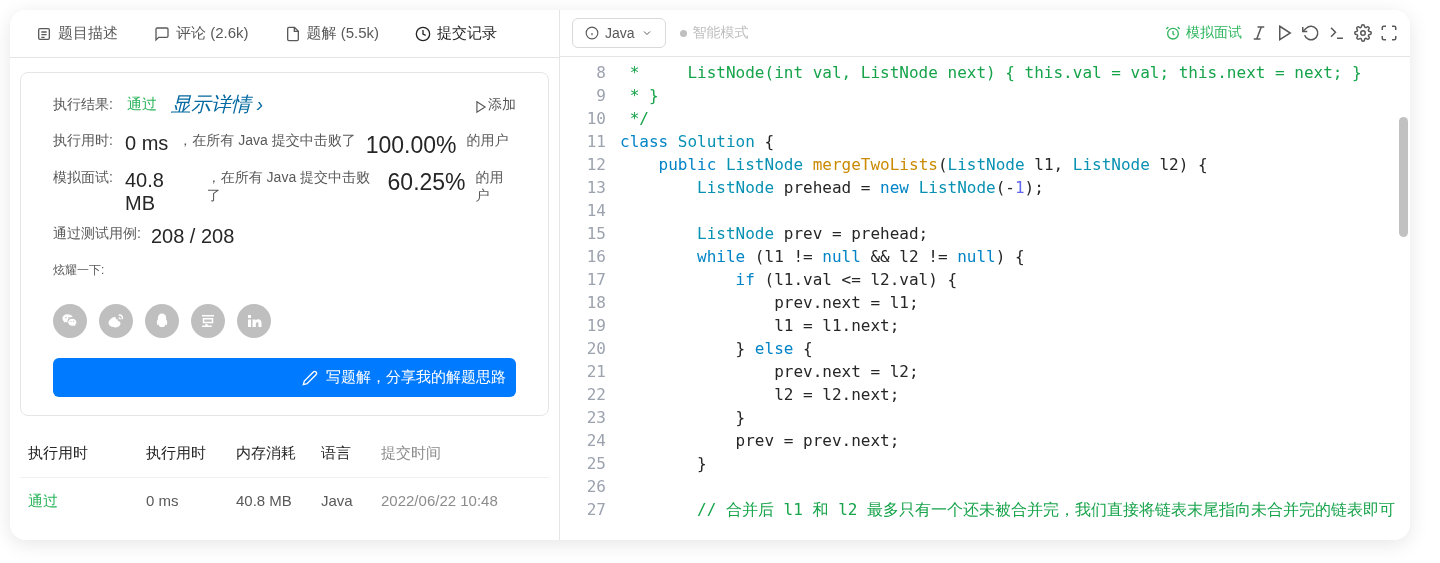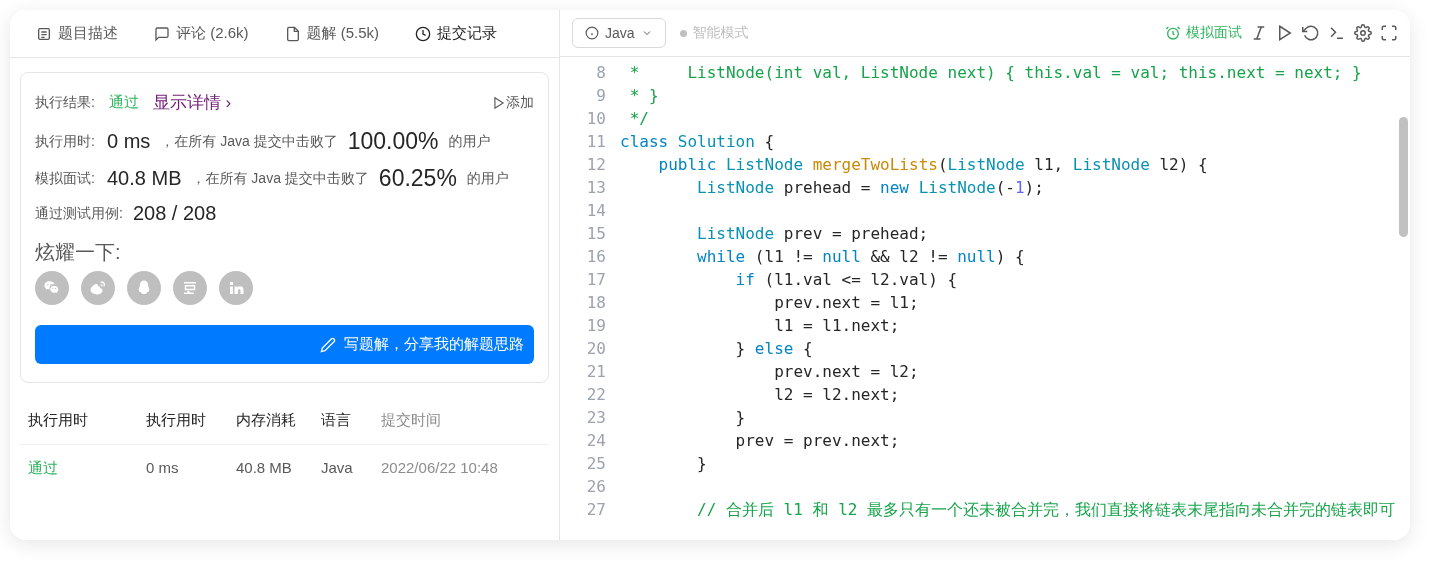--- a/index.html
+++ b/index.html
@@ -6,34 +6,34 @@
     body { font-family: -apple-system, BlinkMacSystemFont, "PingFang SC", "Microsoft YaHei", sans-serif; background: #fff; width: 1440px; height: 563px; overflow: hidden; }
     .container { display: flex; width: 100%; height: 100%; border-radius: 16px; overflow: hidden; box-shadow: 0 4px 20px rgba(0,0,0,0.1); background: #fff; margin: 10px; width: 1400px; height: 530px; }
     .left-panel { width: 550px; border-right: 1px solid #e5e5e5; display: flex; flex-direction: column; background: #fff; }
     .right-panel { flex: 1; display: flex; flex-direction: column; background: #fff; }
     
     .tabs { display: flex; border-bottom: 1px solid #e5e5e5; padding: 0 8px; }
     .tab { display: flex; align-items: center; padding: 14px 18px; color: #595959; font-size: 15px; cursor: pointer; gap: 6px; }
     .tab.active { color: #262626; font-weight: 500; }
     .tab-icon { width: 16px; height: 16px; display: inline-flex; }
     
-    .result-card { margin: 14px 10px; border: 1px solid #e5e5e5; border-radius: 8px; padding: 18px 14px; }
+    .result-card { margin: 14px 10px; border: 1px solid #e5e5e5; border-radius: 8px; padding: 18px 32px; }
     .result-header { display: flex; align-items: center; justify-content: space-between; margin-bottom: 14px; }
     .result-header-left { display: flex; align-items: center; gap: 14px; font-size: 14px; color: #595959; }
     .pass-badge { color: #2db55d; font-size: 15px; font-weight: 500; }
-    .detail-link { color: #701a75; font-size: 17px; cursor: pointer; }
-    .add-btn { display: flex; align-items: center; color: #595959; font-size: 14px; cursor: pointer; }
-    
-    .stat-row { display: flex; align-items: center; margin-bottom: 10px; font-size: 14px; color: #595959; gap: 10px; }
+    .detail-link { color: #0369a1; font-size: 20px; cursor: pointer; font-style: italic; }
+    .add-btn { display: flex; align-items: flex-end; color: #595959; font-size: 14px; cursor: pointer; }
+    
+    .stat-row { display: flex; align-items: flex-start; margin-bottom: 10px; font-size: 14px; color: #595959; gap: 10px; }
     .stat-label { min-width: 62px; }
     .stat-value { font-size: 20px; color: #262626; font-weight: 400; }
     .stat-sfx { color: #595959; }
     .stat-pct { font-size: 23px; color: #262626; }
     
-    .share-label { font-size: 20px; color: #595959; margin: 14px 0 5px; }
+    .share-label { font-size: 12px; color: #595959; margin: 14px 0 25px; }
     .share-icons { display: flex; gap: 12px; margin-bottom: 20px; }
     .share-icon { width: 34px; height: 34px; border-radius: 50%; background: #bfbfbf; display: flex; align-items: center; justify-content: center; color: #fff; cursor: pointer; }
     .share-icon svg { width: 18px; height: 18px; fill: #fff; }
     
     .write-btn { width: 100%; background: #007aff; color: #fff; border: none; padding: 10px; font-size: 15px; border-radius: 6px; cursor: pointer; display: flex; align-items: center; justify-content: flex-end; gap: 8px; }
     
     .history-table { margin: 0 10px; }
     .history-header { display: flex; padding: 14px 8px; font-size: 15px; color: #262626; font-weight: 500; border-bottom: 1px solid #f0f0f0; }
     .history-row { display: flex; padding: 14px 8px; font-size: 15px; color: #595959; }
     .col-result { width: 118px; }

